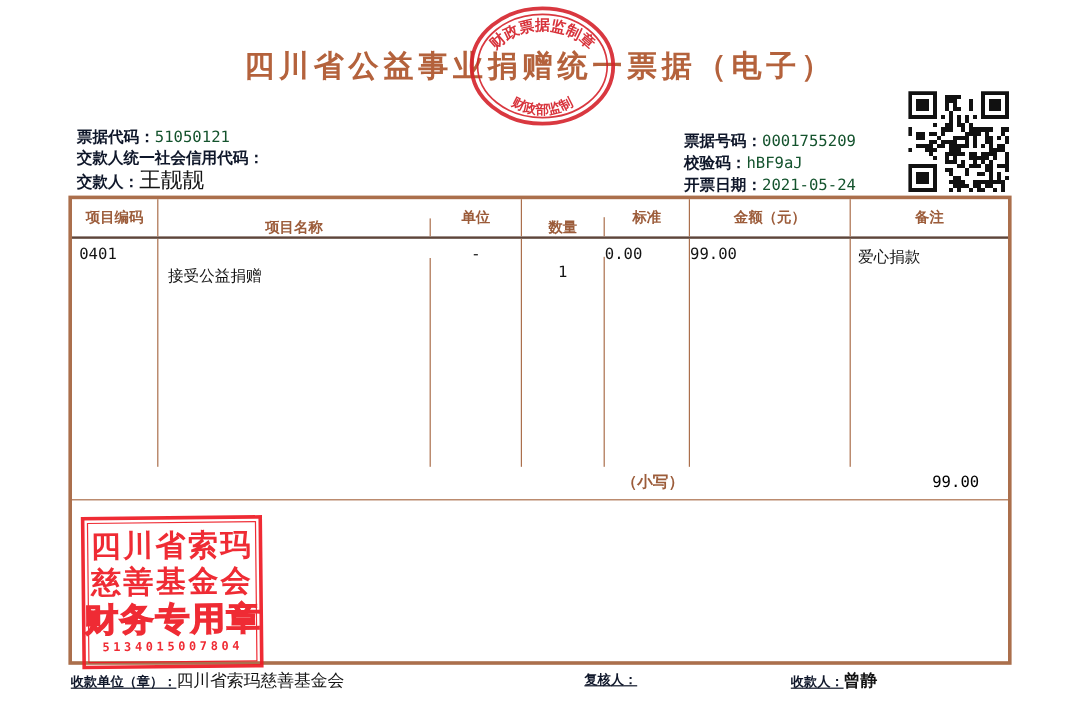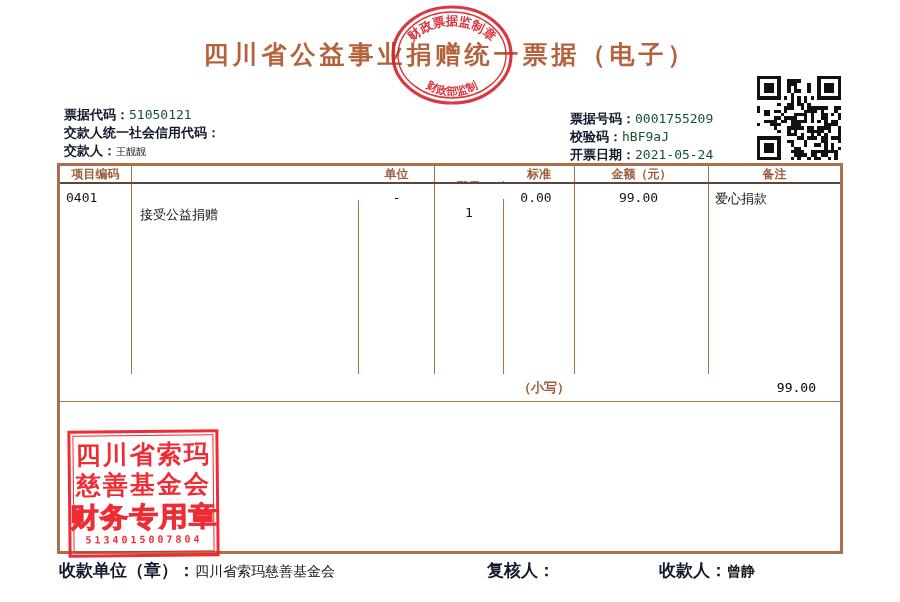--- a/index.html
+++ b/index.html
@@ -15,31 +15,31 @@
   .hblock { position:absolute; font-size:13px; line-height:18px; white-space:nowrap; }
   .hleft  { left:64px;  top:106px; }
   .hright { left:570px; top:110px; }
   .lbl { color:#0f172a; font-weight:bold; font-family:"DejaVu Serif", serif; }
   .val { color:#14532d; font-family:"DejaVu Sans Mono", monospace; }
 
   .qr { position:absolute; left:757px; top:76px; width:84px; height:84px; background:#fff; }
 
   .table { position:absolute; left:57px; top:163px; width:786px; height:391px;
            border:3px solid #ab6f4c; display:flex; flex-direction:column; }
-  .thead { display:flex; height:18px; border-bottom:2px solid #5d453a; }
+  .thead { display:flex; height:33px; border-bottom:2px solid #5d453a; }
   .thead .cell { display:flex; align-items:center; justify-content:center;
                  font-family:"DejaVu Serif", serif; font-weight:bold; font-size:12px; color:#9c5c3a; }
   .tbody { display:flex; flex:0 0 190px; }
   .tbody .cell { padding-top:6px; font-size:13px; color:#141414; }
   .cell { border-right:1px solid #ab6f4c; overflow:hidden; }
   .cell:last-child { border-right:none; }
   .c0 { width:72px; }  .c1 { width:227px;margin-top:16px; } .c2 { width:76px; }
   .c3 { width:69px;margin-top:15px; }  .c4 { width:71px; }  .c5 { width:134px; } .c6 { flex:1; }
   .mono { font-family:"DejaVu Sans Mono", monospace; }
-  .al { padding-left:6px; } .ac { text-align:center; } .ar { text-align:center; padding-right:6px; }
+  .al { padding-left:6px; } .ac { text-align:center; } .ar { text-align:left; padding-right:6px; }
 
   .trow-total { position:relative; height:28px; border-bottom:1px solid #ab6f4c;
                 font-size:13px; line-height:27px; }
   .trow-total .daxie-wrap  { position:absolute; left:8px; top:0; white-space:nowrap; }
   .trow-total .xiaoxie-lbl { position:absolute; left:458px; top:0; }
   .trow-total .xiaoxie-val { position:absolute; right:24px; top:0; }
   .total-lbl { color:#9c5c3a; font-family:"DejaVu Serif", serif; font-weight:bold; }
   .stamp-space { flex:1; }
 
   .stamp { position:absolute; left:68px; top:430px; width:151px; height:127px;
@@ -50,21 +50,21 @@
   .stamp-l12 { font-size:25px; font-weight:bold; letter-spacing:2px; line-height:1; }
   .stamp-l3  { font-size:27px; font-weight:bold; letter-spacing:1px; line-height:1;
                transform:scale(1.06,1.0); -webkit-text-stroke:1px #ee1c25; }
   .stamp-num { font-size:10px; font-weight:bold; letter-spacing:3px; line-height:1;
                font-family:"DejaVu Sans Mono", monospace; }
 
   .footer { position:absolute; left:57px; top:559px; width:786px; height:20px; font-size:13px; }
   .footer .f-unit     { position:absolute; left:2px; }
   .footer .f-reviewer { position:absolute; left:430px; }
   .footer .f-payee    { position:absolute; left:602px; }
-  .footer .lbl { font-size:17px; }
+  .footer .lbl { font-size:11px;text-decoration:underline; }
   .fval { color:#141414; }
 
   .seal-text { fill:#d5222b; font-family:"DejaVu Serif", serif; font-weight:bold; }
 </style>
 </head>
 <body>
 
 <div class="title">四川省公益事业捐赠统一票据（电子）</div>
 
 <svg class="oval-seal" viewBox="0 0 128 104">
@@ -78,21 +78,21 @@
     <textPath href="#sealTopArc" startOffset="50%" text-anchor="middle">财政票据监制章</textPath>
   </text>
   <text class="seal-text" font-size="11" opacity="0.92">
     <textPath href="#sealBotArc" startOffset="50%" text-anchor="middle">财政部监制</textPath>
   </text>
 </svg>
 
 <div class="hblock hleft">
   <div><span class="lbl">票据代码：</span><span class="val">51050121</span></div>
   <div><span class="lbl">交款人统一社会信用代码：</span><span class="val"></span></div>
-  <div><span class="lbl">交款人：</span><span class="fval" style="font-size:10px;">王靓靓</span></div>
+  <div><span class="lbl">交款人：</span><span class="fval" style="font-size:18px;">王靓靓</span></div>
 </div>
 
 <div class="hblock hright">
   <div><span class="lbl">票据号码：</span><span class="val">0001755209</span></div>
   <div><span class="lbl">校验码：</span><span class="val">hBF9aJ</span></div>
   <div><span class="lbl">开票日期：</span><span class="val">2021-05-24</span></div>
 </div>
 
 <svg class="qr" id="qr-svg" viewBox="0 0 25 25" shape-rendering="crispEdges">
     <rect x="0" y="0" width="1" height="1" fill="#111"></rect>

